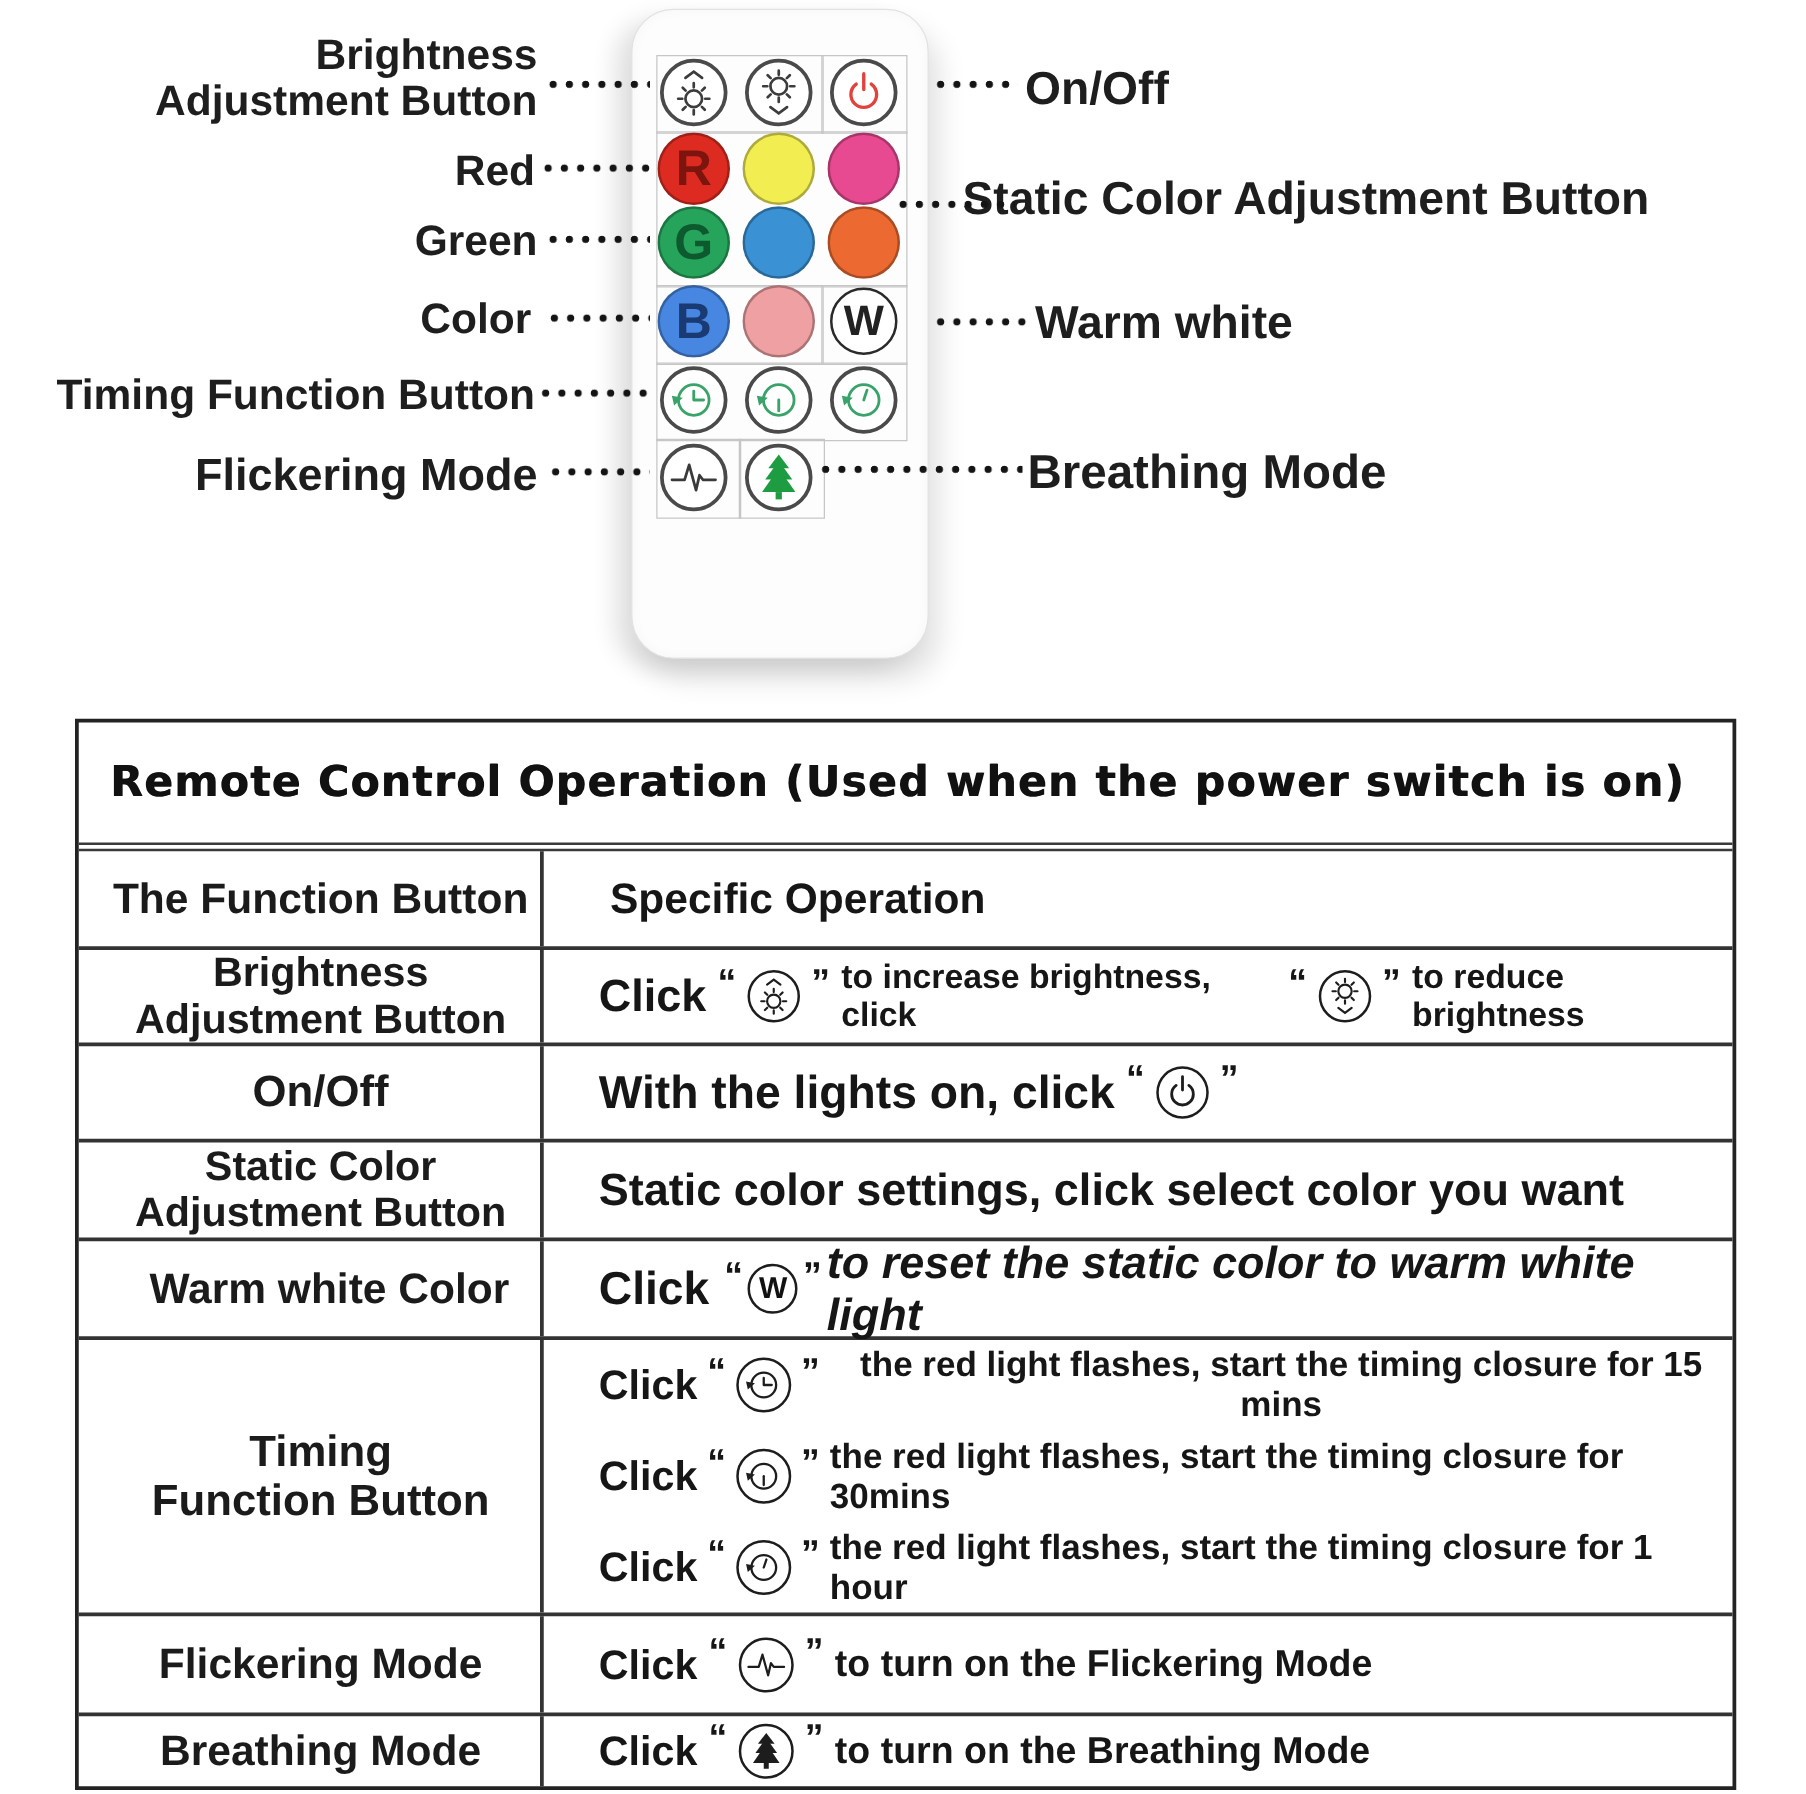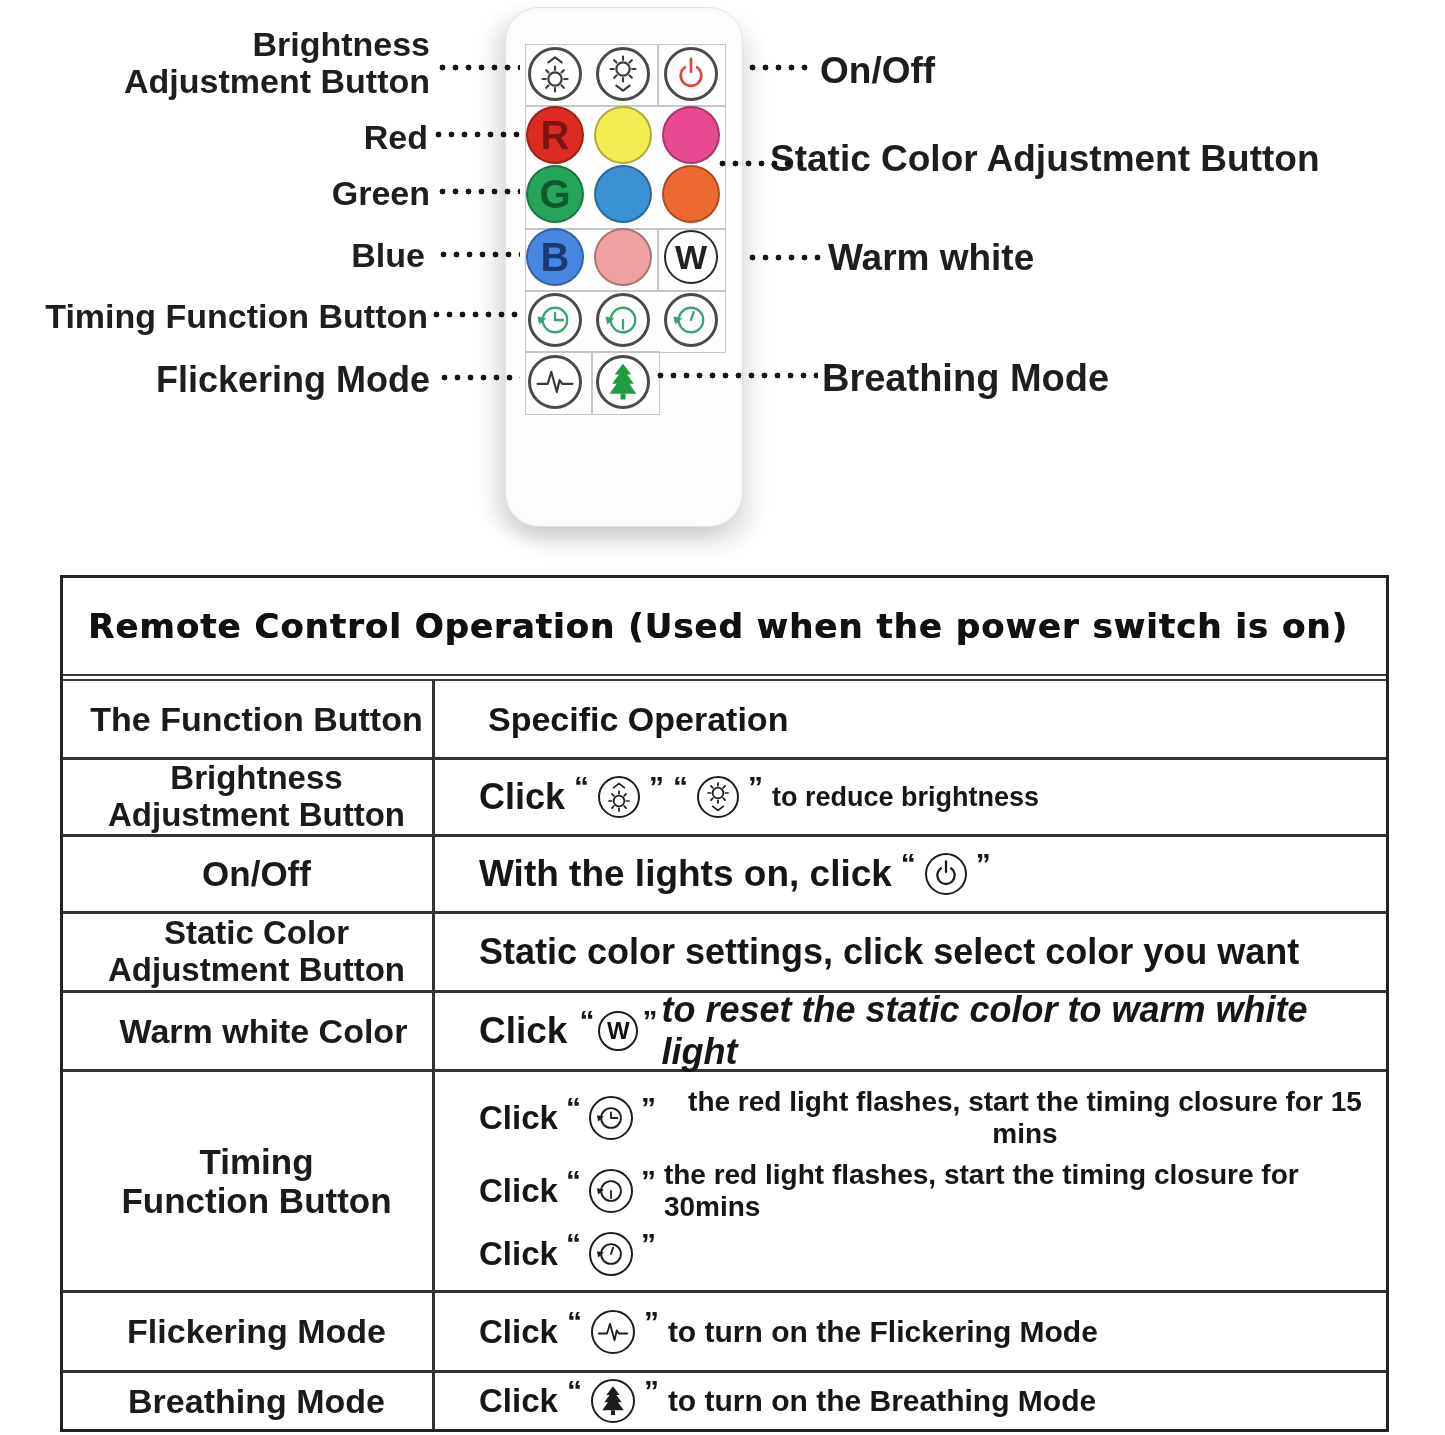--- a/index.html
+++ b/index.html
@@ -182,21 +182,21 @@
           </svg>
       </div>
     </div>
 
     <div class="lbl two" style="right:1015px;top:26px;font-size:34px;">
       <span style="display:block;">Brightness</span>
       <span style="display:block;">Adjustment Button</span>
     </div>
     <div class="lbl" style="right:1017px;top:118px;font-size:34px;">Red</div>
     <div class="lbl" style="right:1015px;top:174px;font-size:34px;">Green</div>
-    <div class="lbl" style="right:1020px;top:236px;font-size:34px;">Blue</div>
+    <div class="lbl" style="right:1020px;top:236px;font-size:34px;">Color</div>
     <div class="lbl" style="right:1017px;top:297px;font-size:34px;">Timing Function Button</div>
     <div class="lbl" style="right:1015px;top:359px;font-size:36px;">Flickering Mode</div>
 
     <div class="lbl" style="left:820px;top:50px;font-size:37px;">On/Off</div>
     <div class="lbl" style="left:770px;top:138px;font-size:37px;">Static Color Adjustment Button</div>
     <div class="lbl" style="left:828px;top:237px;font-size:37px;">Warm white</div>
     <div class="lbl" style="left:822px;top:357px;font-size:38px;">Breathing Mode</div>
 
     <div class="dots" style="left:436px;top:64px;width:84px;"></div>
     <div class="dots" style="left:432px;top:131px;width:88px;"></div>
@@ -228,20 +228,21 @@
       </div>
       <div class="c2">
         <span class="t-lg">Click</span>
         <span class="q">“</span>
         <span class="chip" style="width:42px;height:42px;">
             <svg width="32" height="32">
               <use href="#ic-sun-up"></use>
             </svg>
           </span>
         <span class="q">”</span>
+        <span class="t-sm">to increase brightness, click</span>
         <span class="q">“</span>
         <span class="chip" style="width:42px;height:42px;">
             <svg width="32" height="32">
               <use href="#ic-sun-down"></use>
             </svg>
           </span>
         <span class="q">”</span>
         <span class="t-sm">to reduce brightness</span>
       </div>
     </div>
@@ -316,20 +317,21 @@
           </div>
           <div class="tline">
             <span class="t-md">Click</span>
             <span class="q">“</span>
             <span class="chip" style="width:44px;height:44px;">
                 <svg width="34" height="34">
                   <use href="#ic-clock60"></use>
                 </svg>
               </span>
             <span class="q">”</span>
+            <span class="t-sm" style="font-size:28px;">the red light flashes, start the timing closure for 1 hour</span>
           </div>
         </div>
       </div>
     </div>
 
     <div class="trow" style="height:77px;">
       <div class="c1" style="font-size:34px;">
         <span>Flickering Mode</span>
       </div>
       <div class="c2">

